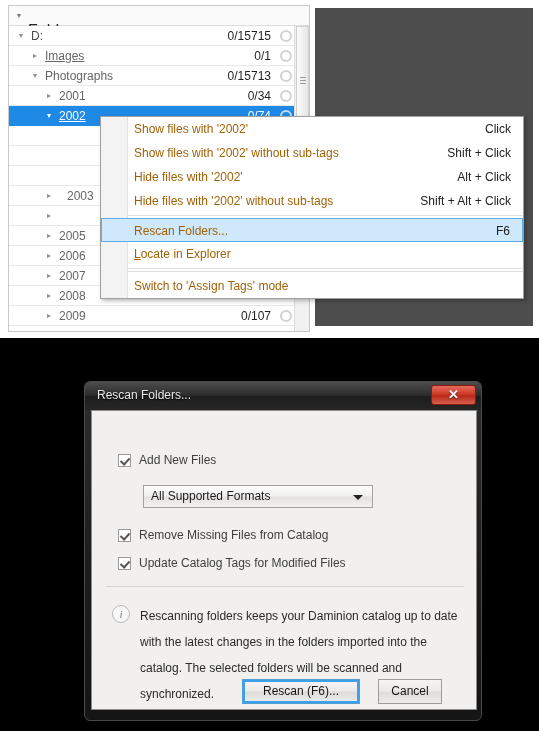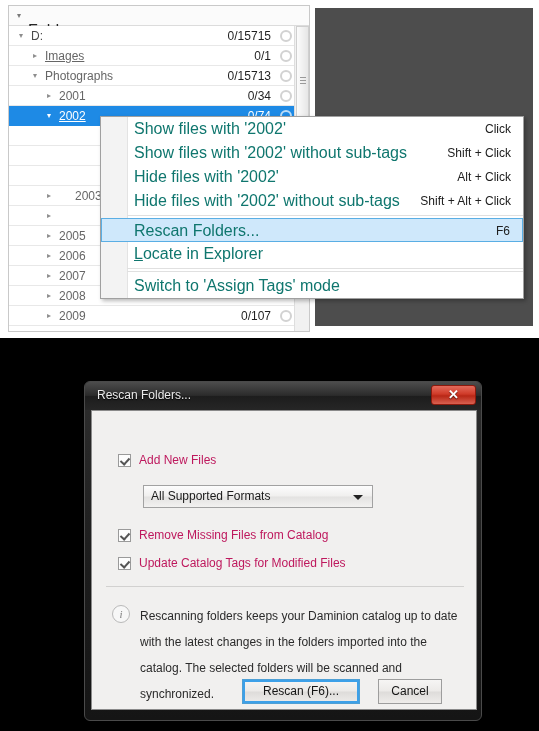--- a/index.html
+++ b/index.html
@@ -173,22 +173,22 @@
     z-index: 2;
   }
   .mitem.hl {
     background: #cfe8fb;
     border: 1px solid #5aaee4;
     height: 24px;
   }
   .mitem .mlabel {
     position: absolute;
     left: 33px; top: 0;
-    font-size: 16px;
-    color: #0f766e;
+    font-size: 12px;
+    color: #a16207;
     white-space: nowrap;
   }
   .mitem.hl .mlabel { left: 32px; }
   .mitem .mshort {
     position: absolute;
     right: 12px; top: 0;
     font-size: 12px;
     color: #202020;
     white-space: nowrap;
   }
@@ -269,21 +269,21 @@
     left: 3px; top: 1px;
     width: 4px; height: 7px;
     border: solid #555555;
     border-width: 0 2px 2px 0;
     transform: rotate(42deg);
   }
   .cbrow .cblabel {
     position: absolute;
     left: 21px; top: 0px;
     font-size: 12px;
-    color: #be185d;
+    color: #404040;
     white-space: nowrap;
   }
 
   #format-select {
     position: absolute;
     left: 51px; top: 74px;
     width: 230px; height: 23px;
     background: linear-gradient(to bottom, #fdfdfd 0%, #f0efee 48%, #e3e2e1 52%, #f2f1f0 100%);
     border: 1px solid #a2a2a2;
     box-sizing: border-box;
@@ -412,21 +412,21 @@
           <span class="tlabel right-al">[200</span>
         </div>
         <div class="trow lvl4">
           <span class="tlabel right-al">[200</span>
         </div>
         <div class="trow lvl4">
           <span class="tlabel right-al">[200</span>
         </div>
         <div class="trow lvl3">
           <span class="caret" style="left: 38px;">▸</span>
-          <span class="tlabel" style="left: 66px;">2003</span>
+          <span class="tlabel" style="left: 58px;">2003</span>
         </div>
         <div class="trow lvl3">
           <span class="caret" style="left: 38px;">▸</span>
           <span class="tlabel" style="left: 50px; margin-top: 29px;">2004</span>
         </div>
         <div class="trow lvl3">
           <span class="caret" style="left: 38px;">▸</span>
           <span class="tlabel" style="left: 50px;">2005</span>
         </div>
         <div class="trow lvl3">

